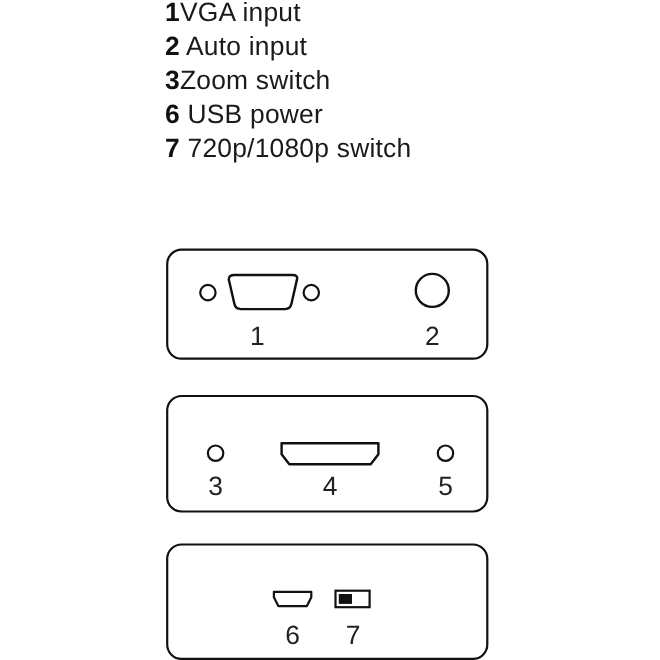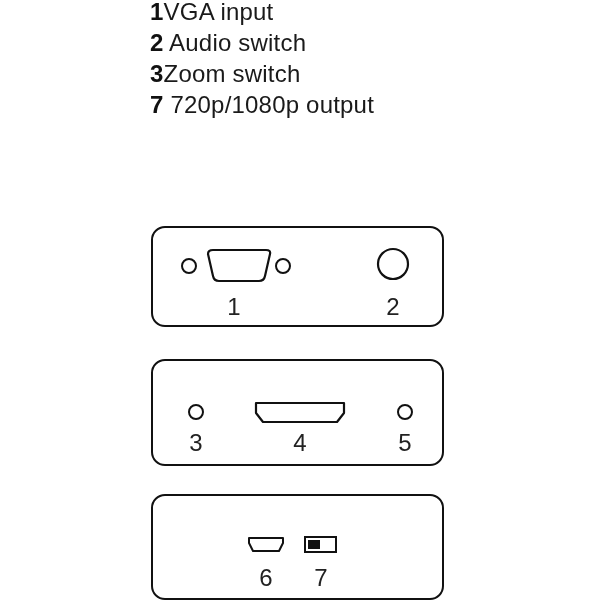--- a/index.html
+++ b/index.html
@@ -13,23 +13,24 @@
     #panel-2 { top: 359px; height: 107px; }
     #panel-3 { top: 494px; height: 106px; }
     .port-label { position: absolute; font-size: 24px; color: #222; transform: translateX(-50%); line-height: 1; }
     svg { position: absolute; left: 0; top: 0; overflow: visible; }
   </style>
 </head>
 <body>
 
 <div class="legend">
   <div class="legend-row"><span class="legend-num">1</span><span class="legend-label">VGA input</span></div>
-  <div class="legend-row"><span class="legend-num">2</span> <span class="legend-label">Audio switch</span></div>
+  <div class="legend-row"><span class="legend-num">2</span> <span class="legend-label">Auto input</span></div>
   <div class="legend-row"><span class="legend-num">3</span><span class="legend-label">Zoom switch</span></div>
-  <div class="legend-row"><span class="legend-num">7</span> <span class="legend-label">720p/1080p output</span></div>
+  <div class="legend-row"><span class="legend-num">6</span> <span class="legend-label">USB power</span></div>
+  <div class="legend-row"><span class="legend-num">7</span> <span class="legend-label">720p/1080p switch</span></div>
 </div>
 
 <div class="panel" id="panel-1">
   <svg width="293" height="101">
     <circle cx="36" cy="38" r="7" fill="none" stroke="#111" stroke-width="2"></circle>
     <path d="M55,26 Q55,22 60,22 L113,22 Q118,22 117,26 L112,48 Q111,53 106,53 L66,53 Q61,53 60,48 Z" fill="none" stroke="#111" stroke-width="2.2" stroke-linejoin="round"></path>
     <circle cx="130" cy="38" r="7" fill="none" stroke="#111" stroke-width="2"></circle>
     <circle cx="240" cy="36" r="15" fill="none" stroke="#111" stroke-width="2.2"></circle>
   </svg>
   <span class="port-label" style="left:81px; top:67px;">1</span>

